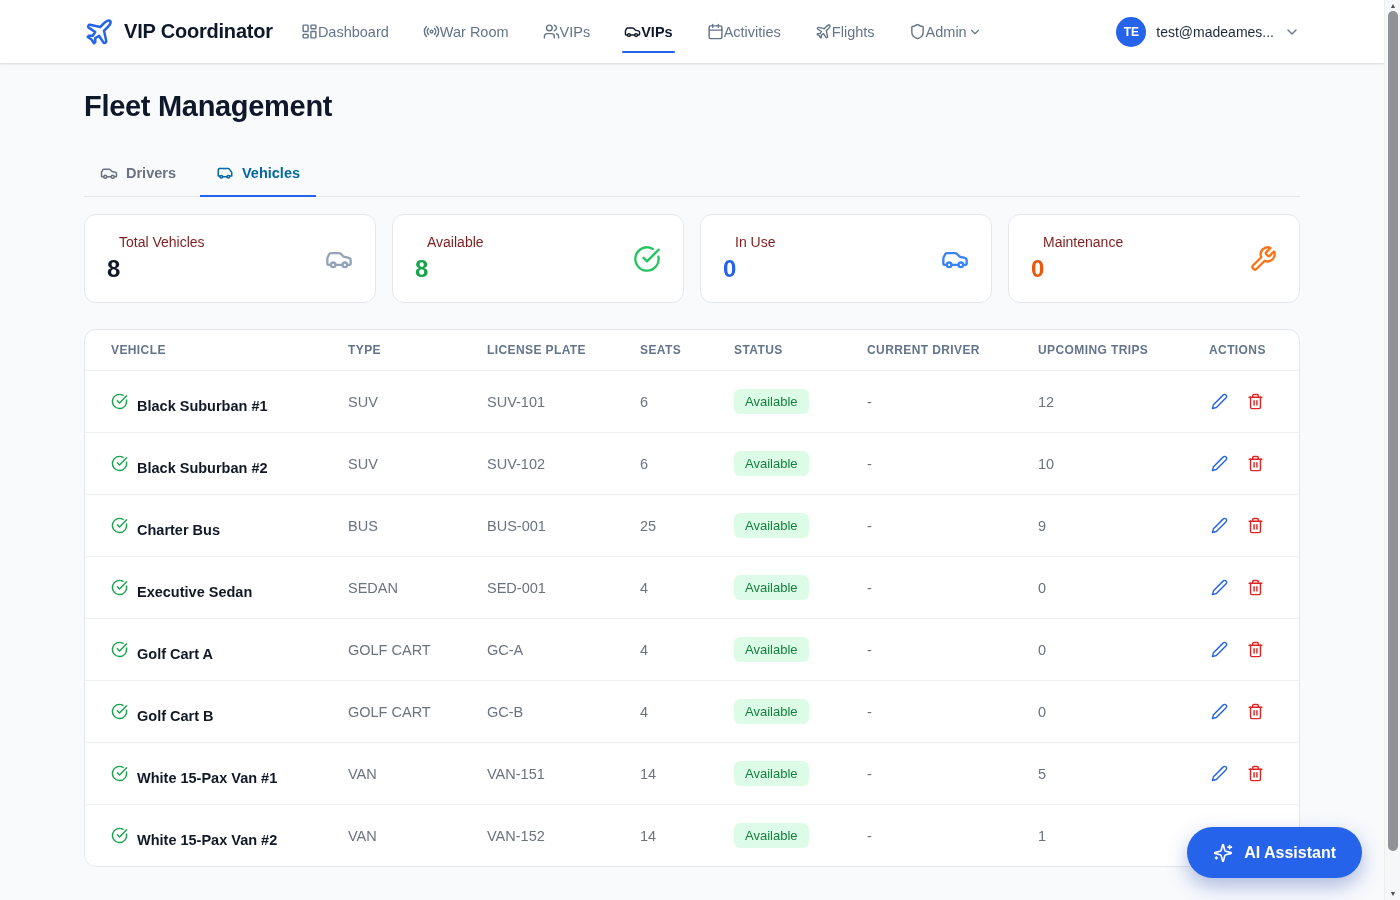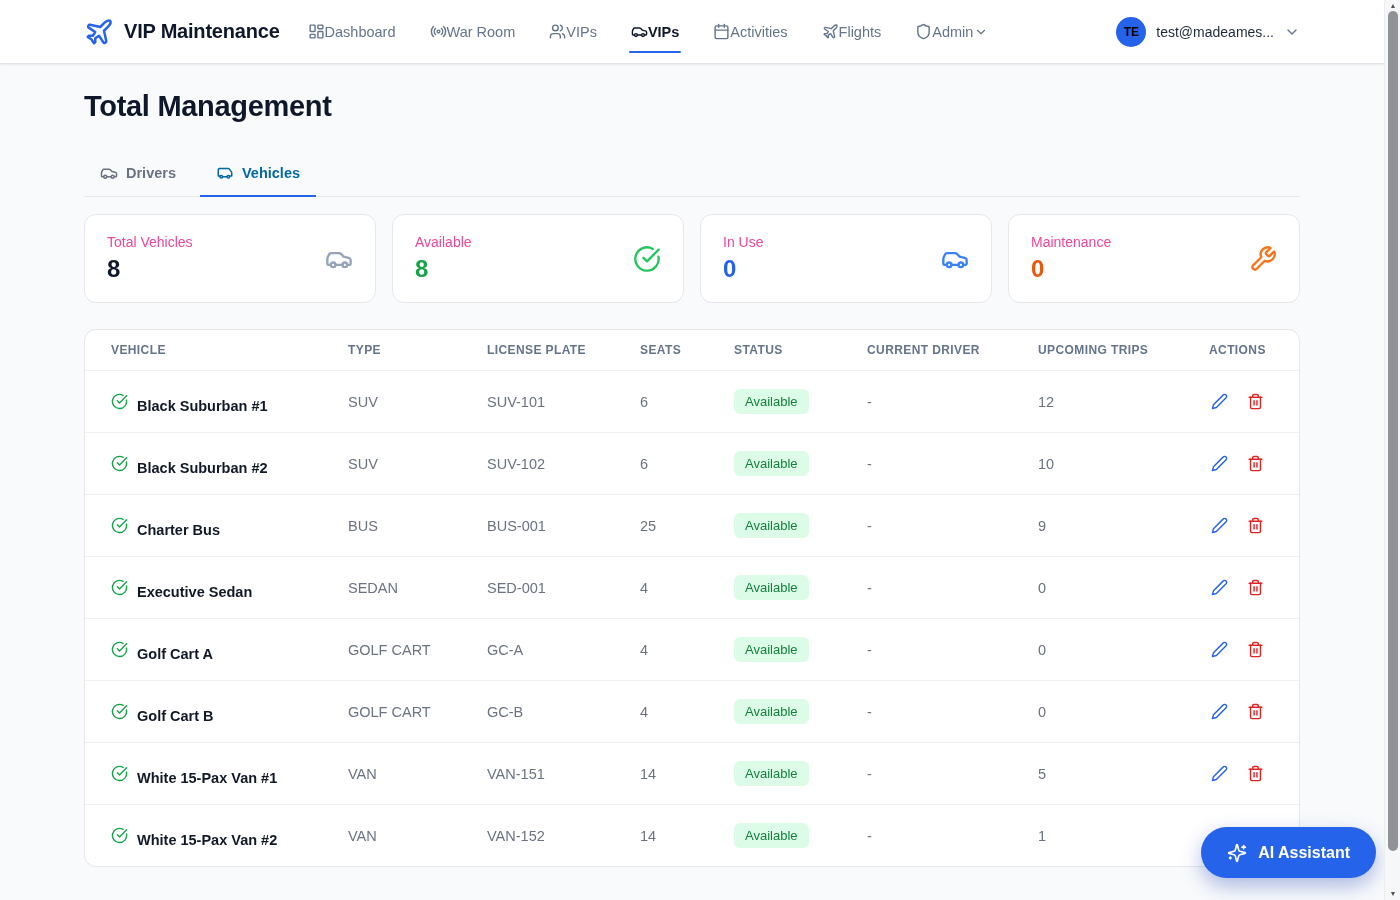--- a/index.html
+++ b/index.html
@@ -27,21 +27,21 @@
   }
   .nav-item .ic { width: 17px; height: 17px; }
   .nav-item.active { color: #0f172a; font-weight: 600; }
   .nav-item.active::after {
     content: ""; position: absolute; left: -2px; right: -2px; bottom: -7px;
     height: 2.5px; background: #2563eb; border-radius: 2px;
   }
   .nav-item .chev { width: 14px; height: 14px; margin-left: 1px; }
   .user { display: flex; align-items: center; gap: 10px; margin-left: auto; cursor: pointer; }
   .avatar {
-    width: 30px; height: 30px; border-radius: 50%; background: #2563eb; color: #000000;
+    width: 30px; height: 30px; border-radius: 50%; background: #2563eb; color: #ffffff;
     font-size: 12px; font-weight: 700; display: flex; align-items: center; justify-content: center;
   }
   .user-email { font-size: 14px; color: #1e293b; font-weight: 500; }
   .user .chev { width: 16px; height: 16px; color: #64748b; }
 
   
   .main { width: 1216px; margin: 0 auto; padding-top: 27px; }
   .page-title { font-size: 29px; font-weight: 800; color: #0f172a; margin: 0 0 30px; letter-spacing: -0.3px; }
 
   .tabs { display: flex; gap: 8px; border-bottom: 1px solid #e5e7eb; }
@@ -59,21 +59,21 @@
     font-family: inherit; font-size: 15px; font-weight: 500; border: none; border-radius: 8px;
     padding: 9px 19px; height: 38px; cursor: pointer;
   }
   .btn-primary .ic { width: 16px; height: 16px; }
 
   .stats { display: grid; grid-template-columns: repeat(4, 1fr); gap: 16px; margin-top: 17px; }
   .stat-card {
     background: #fff; border: 1px solid #e5e7eb; border-radius: 12px;
     padding: 19px 22px; display: flex; align-items: center; justify-content: space-between;
   }
-  .stat-label { font-size: 14px; color: #ec4899; }
+  .stat-label { font-size: 14px; color: #7f1d1d; margin-left: 12px; }
   .stat-value { font-size: 24px; font-weight: 700; color: #111827; margin-top: 5px; }
   .stat-icon .ic { width: 28px; height: 28px; display: block; }
 
   
   .table-card {
     background: #fff; border: 1px solid #e5e7eb; border-radius: 12px;
     margin-top: 26px; overflow: hidden;
   }
   table { width: 100%; border-collapse: collapse; table-layout: fixed; }
   th {
@@ -91,21 +91,21 @@
     font-size: 13px; font-weight: 500; padding: 5px 11px; border-radius: 6px;
   }
   .actions-cell { display: flex; align-items: center; gap: 15px; }
   .icon-btn { background: none; border: none; padding: 2px; cursor: pointer; display: inline-flex; }
   .icon-btn .ic { width: 17px; height: 17px; }
   .icon-btn.edit { color: #2563eb; }
   .icon-btn.del { color: #dc2626; }
 
   
   .ai-btn {
-    position: fixed; right: 24px; bottom: 22px; height: 51px; z-index: 10;
+    position: fixed; right: 38px; bottom: 22px; height: 51px; z-index: 10;
     display: flex; align-items: center; gap: 11px; padding: 0 26px;
     background: #2563eb; color: #fff; font-family: inherit; font-size: 16px; font-weight: 600;
     border: none; border-radius: 26px; cursor: pointer;
     box-shadow: 0 8px 20px rgba(30,64,175,.35);
   }
   .ai-btn .ic { width: 20px; height: 20px; }
 
   
   .scrollbar {
     position: fixed; top: 0; right: 0; width: 16px; height: 900px;
@@ -207,21 +207,21 @@
 </svg>
 
 <div class="app">
 
   <header class="navbar">
     <div class="nav-inner">
       <div class="brand">
         <svg class="ic">
             <use href="#i-plane"></use>
           </svg>
-        <span class="brand-name">VIP Maintenance</span>
+        <span class="brand-name">VIP Coordinator</span>
       </div>
       <nav class="nav-items">
         <div class="nav-item">
           <svg class="ic">
               <use href="#i-grid"></use>
             </svg>
           <span>Dashboard</span>
         </div>
         <div class="nav-item">
           <svg class="ic">
@@ -267,21 +267,21 @@
         <div class="avatar">TE</div>
         <span class="user-email">test@madeames...</span>
         <svg class="ic chev">
             <use href="#i-chevron-down"></use>
           </svg>
       </div>
     </div>
   </header>
 
   <main class="main">
-    <h1 class="page-title">Total Management</h1>
+    <h1 class="page-title">Fleet Management</h1>
 
     <div class="tabs">
       <div class="tab">
         <svg class="ic">
             <use href="#i-car"></use>
           </svg>
         <span>Drivers</span>
       </div>
       <div class="tab active">
         <svg class="ic">

